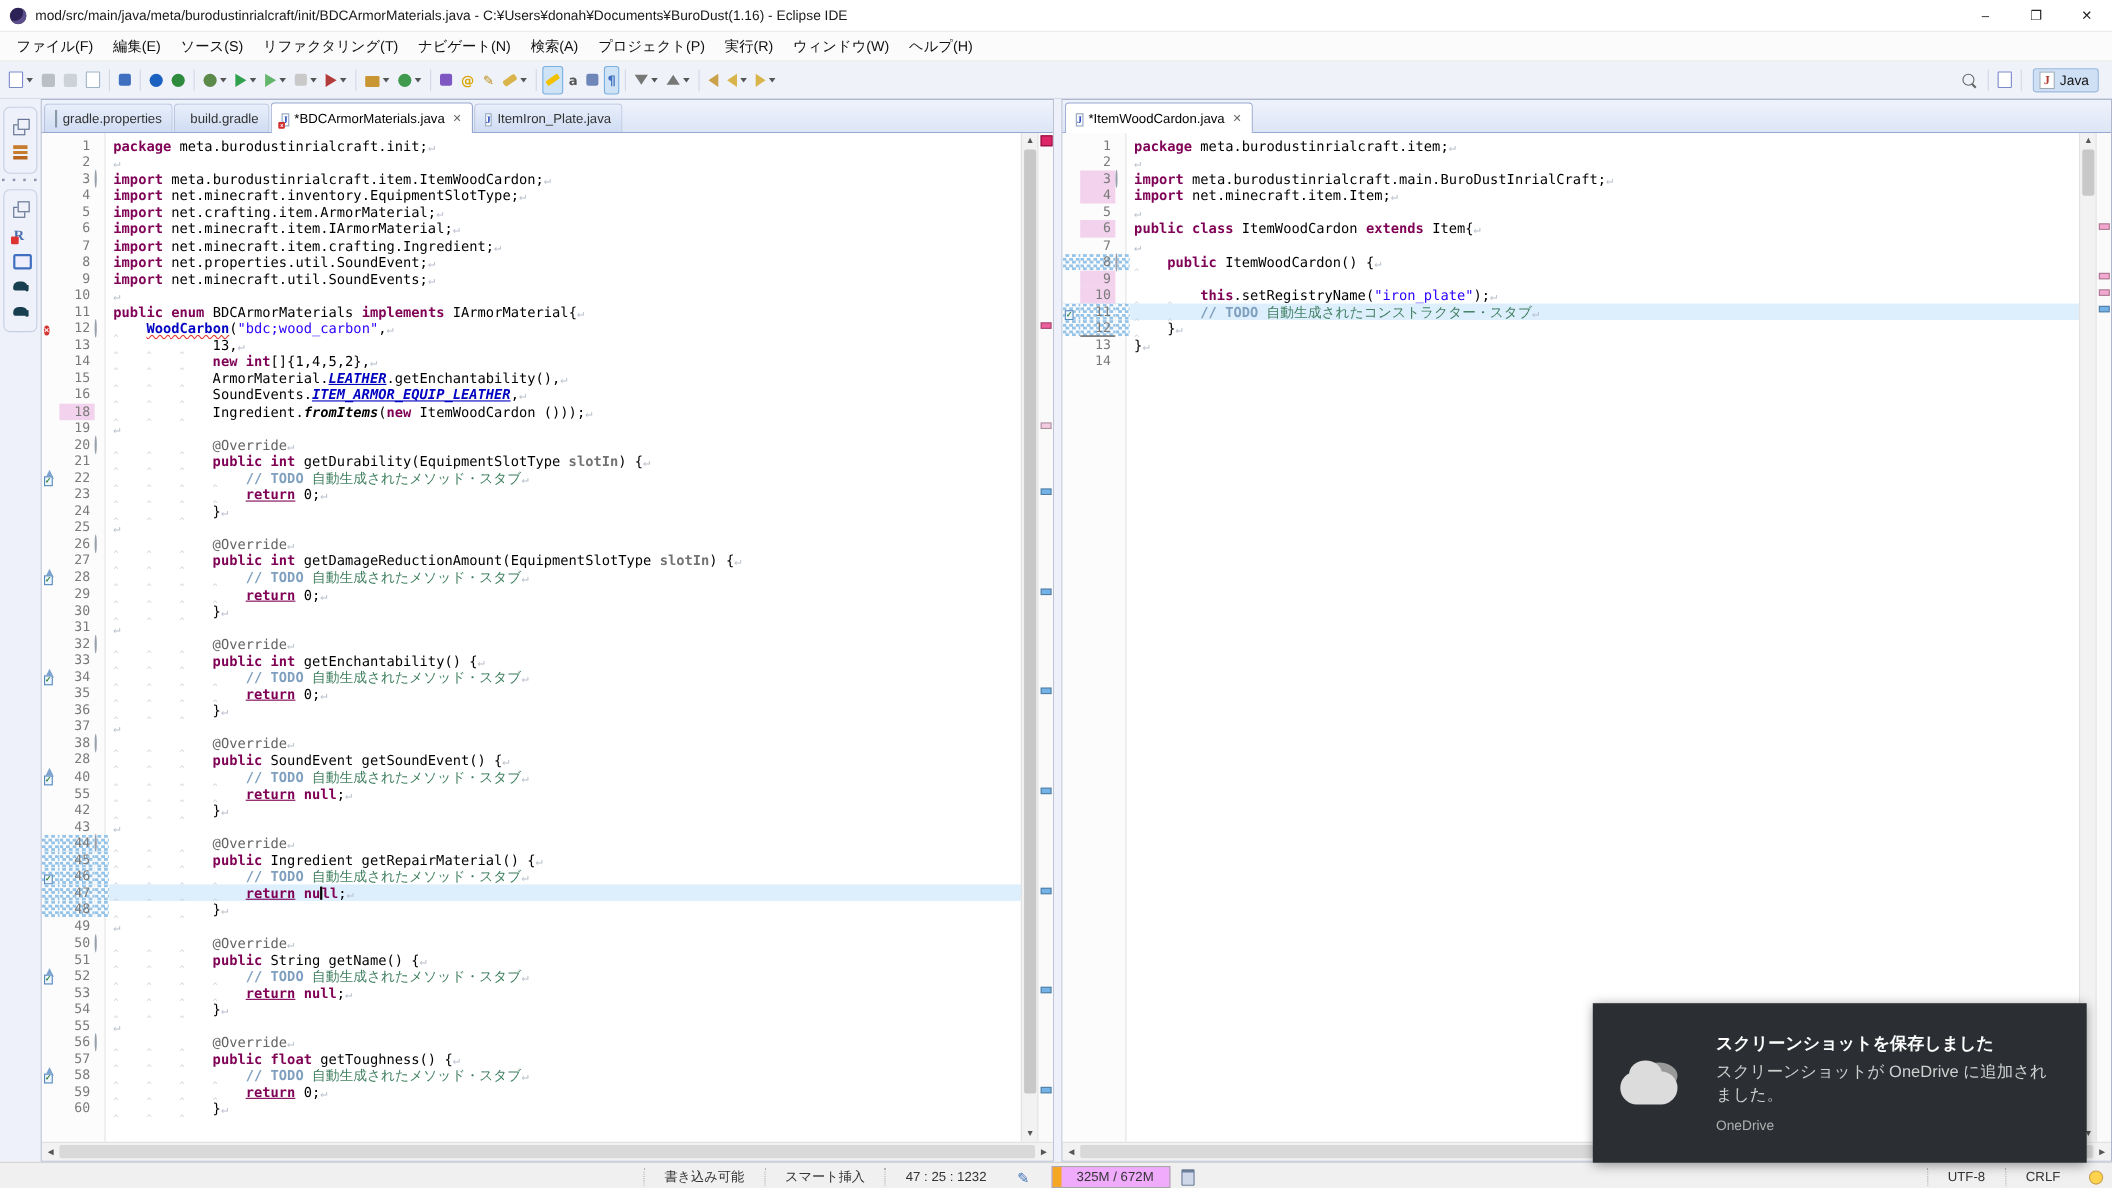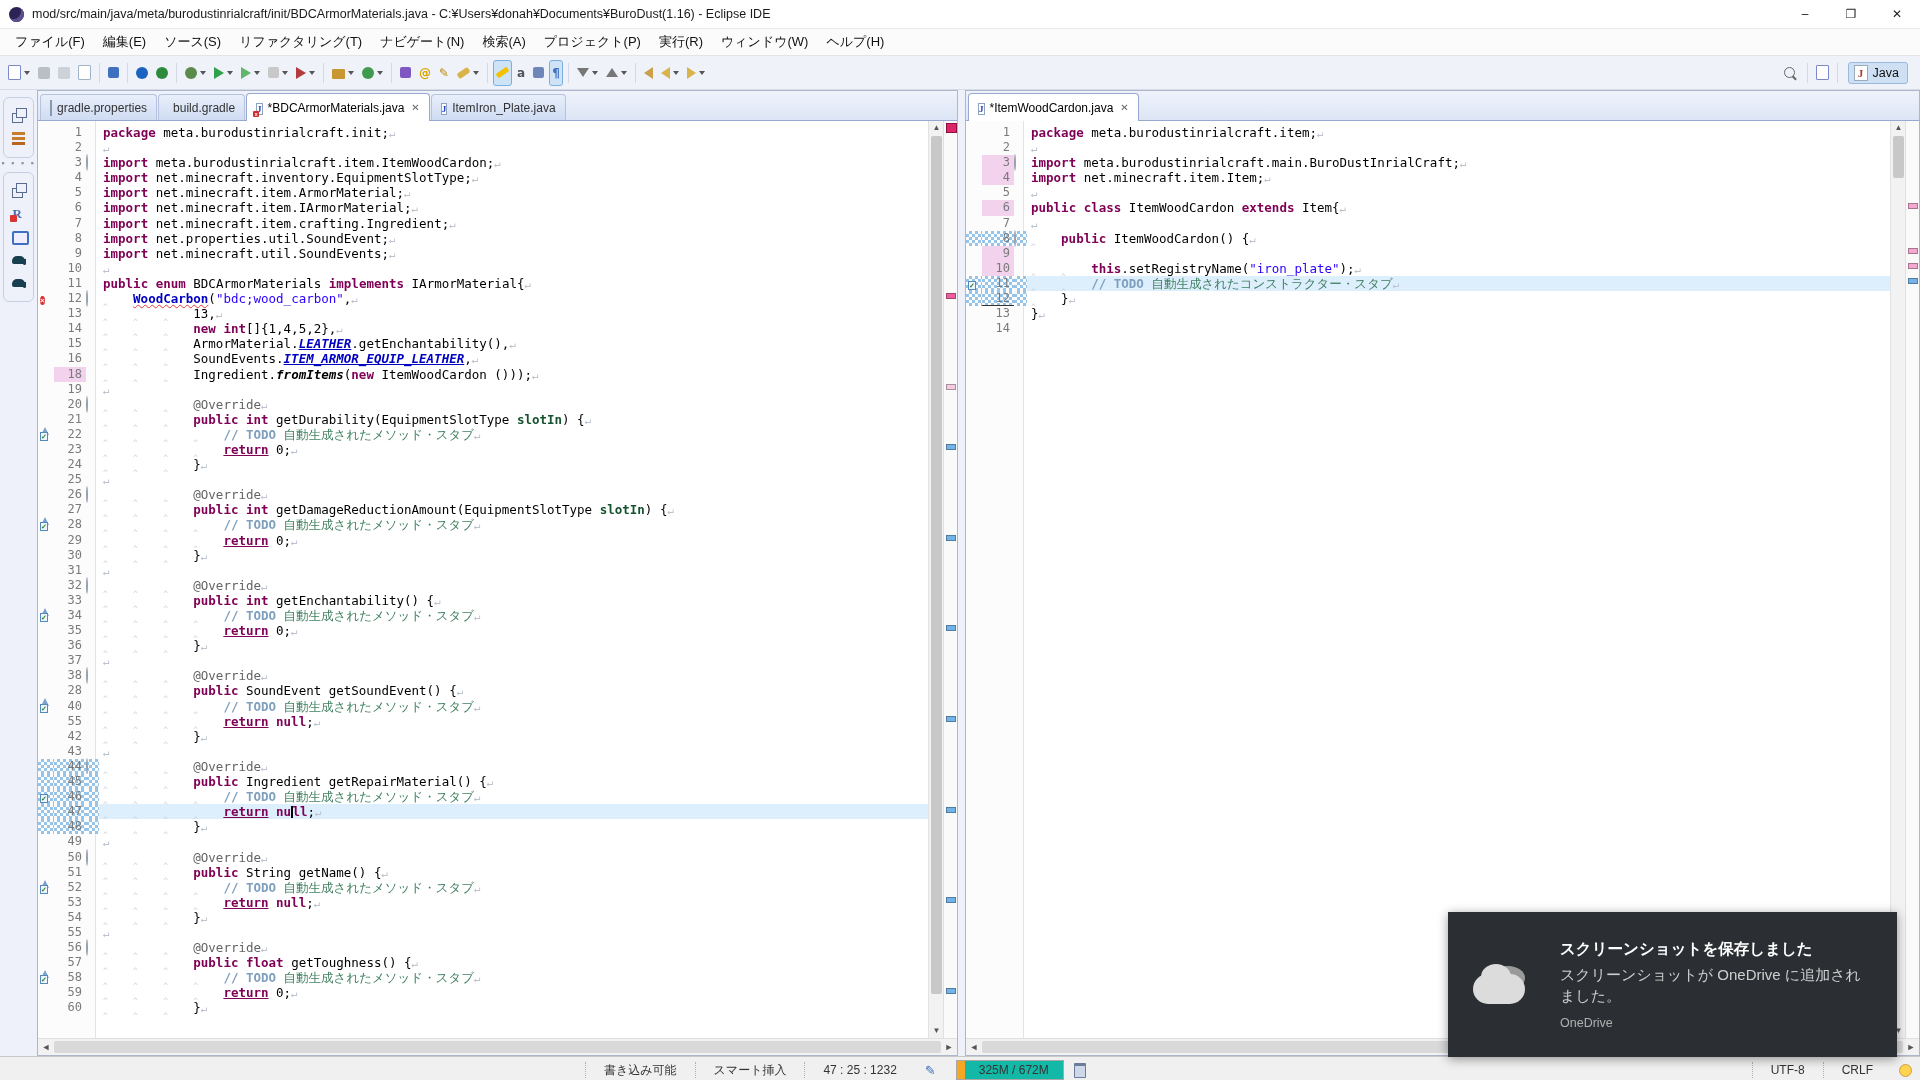--- a/index.html
+++ b/index.html
@@ -104,42 +104,42 @@
   
   .sk{color:#7f0055;font-weight:bold;}
   .sd{color:#000;}
   .ss{color:#2a00ff;}
   .sa{color:#646464;}
   .st{color:#7f9fbf;font-weight:bold;}
   .sc{color:#3f7f5f;}
   .sf{color:#0000c0;font-weight:bold;font-style:italic;text-decoration:underline;}
   .sm{color:#000;font-weight:bold;font-style:italic;}
   .se{color:#0000c0;font-weight:bold;text-decoration:underline wavy #e53935 1px;}
-  .sp{color:#14532d;font-weight:bold;}
+  .sp{color:#737373;font-weight:bold;}
   .sr{color:#7f0055;font-weight:bold;text-decoration:underline;}
   .sx{display:inline-block;width:1.4px;height:12px;background:#000;vertical-align:-2px;}
   .tb{display:inline-block;width:4ch;position:relative;}
   .tb::before{content:"^";position:absolute;left:0;top:-3px;color:#cdd3dd;font-size:8px;}
   .eol{color:#bcc3cf;font-size:11px;}
   
   .vsc{position:absolute;top:0;bottom:0;width:15px;background:#f2f2f2;border-left:1px solid #e2e2e2;}
   .vsa{height:14px;text-align:center;color:#555;font-size:8px;line-height:14px;}
   .vthumb{position:absolute;left:2px;right:2px;background:#c8c8c8;border-radius:2px;}
   .ruler{position:absolute;top:0;bottom:0;right:0;width:13px;background:#fafafa;border-left:1px solid #e0e0e0;}
   .rhead{position:absolute;top:2px;left:2px;width:9px;height:8px;background:#dc2667;border:1px solid #8e1040;}
   .rm{position:absolute;left:2px;width:8px;height:4px;border:1px solid rgba(0,0,0,.3);}
   .hsc{height:16px;background:#f2f2f2;border-top:1px solid #e0e0e0;display:flex;align-items:center;position:relative;}
   .hsa{width:16px;text-align:center;color:#555;font-size:9px;}
   .hthumb{position:absolute;left:16px;right:16px;top:2px;bottom:2px;background:#d9d9d9;border-radius:2px;}
   
   #statusbar{height:26px;background:#f0f0f0;border-top:1px solid #c8c8c8;display:flex;align-items:center;font-size:12px;color:#333;}
   .sseg{padding:0 18px;border-left:1px dotted #b0b0b0;height:16px;line-height:16px;white-space:nowrap;}
   .spacer{flex:1;}
   #editicon{color:#3b6fb5;font-size:13px;margin:0 10px;}
-  #heapbox{display:flex;align-items:center;border:1px solid #a8a8a8;background:#14b8a6;height:18px;margin-left:10px;}
+  #heapbox{display:flex;align-items:center;border:1px solid #a8a8a8;background:#f0abfc;height:18px;margin-left:10px;}
   #heapbar{width:8px;height:18px;background:#f5a623;}
   #heaptext{padding:0 14px;font-size:12px;}
   .trash{width:10px;height:11px;border:1.5px solid #6b7d99;border-top:3px solid #6b7d99;border-radius:1px;
          background:#cfd8e8;margin:0 10px;}
   .bulb{width:11px;height:11px;border-radius:50%;background:#ffd34d;border:1px solid #caa14a;margin:0 8px;}
   
   #toast{position:absolute;right:23px;bottom:23px;width:449px;height:145px;background:#2b2f33;z-index:60;
          display:flex;align-items:center;box-shadow:0 2px 10px rgba(0,0,0,.4);}
   #toasticon{width:112px;display:flex;justify-content:center;}
   .cloud{position:relative;width:62px;height:38px;}
@@ -372,21 +372,21 @@
             <div class="ln">
               <div class="la"></div>
               <div class="lnum">4</div>
               <div class="lf"></div>
               <div class="lc"><span class="sk">import</span><span class="sd"> net.minecraft.inventory.EquipmentSlotType;</span><span class="eol">↵</span></div>
             </div>
             <div class="ln">
               <div class="la"></div>
               <div class="lnum">5</div>
               <div class="lf"></div>
-              <div class="lc"><span class="sk">import</span><span class="sd"> net.minecraft.item.ArmorMaterial;</span><span class="eol">↵</span></div>
+              <div class="lc"><span class="sk">import</span><span class="sd"> net.crafting.item.ArmorMaterial;</span><span class="eol">↵</span></div>
             </div>
             <div class="ln">
               <div class="la"></div>
               <div class="lnum">6</div>
               <div class="lf"></div>
               <div class="lc"><span class="sk">import</span><span class="sd"> net.minecraft.item.IArmorMaterial;</span><span class="eol">↵</span></div>
             </div>
             <div class="ln">
               <div class="la"></div>
               <div class="lnum">7</div>

